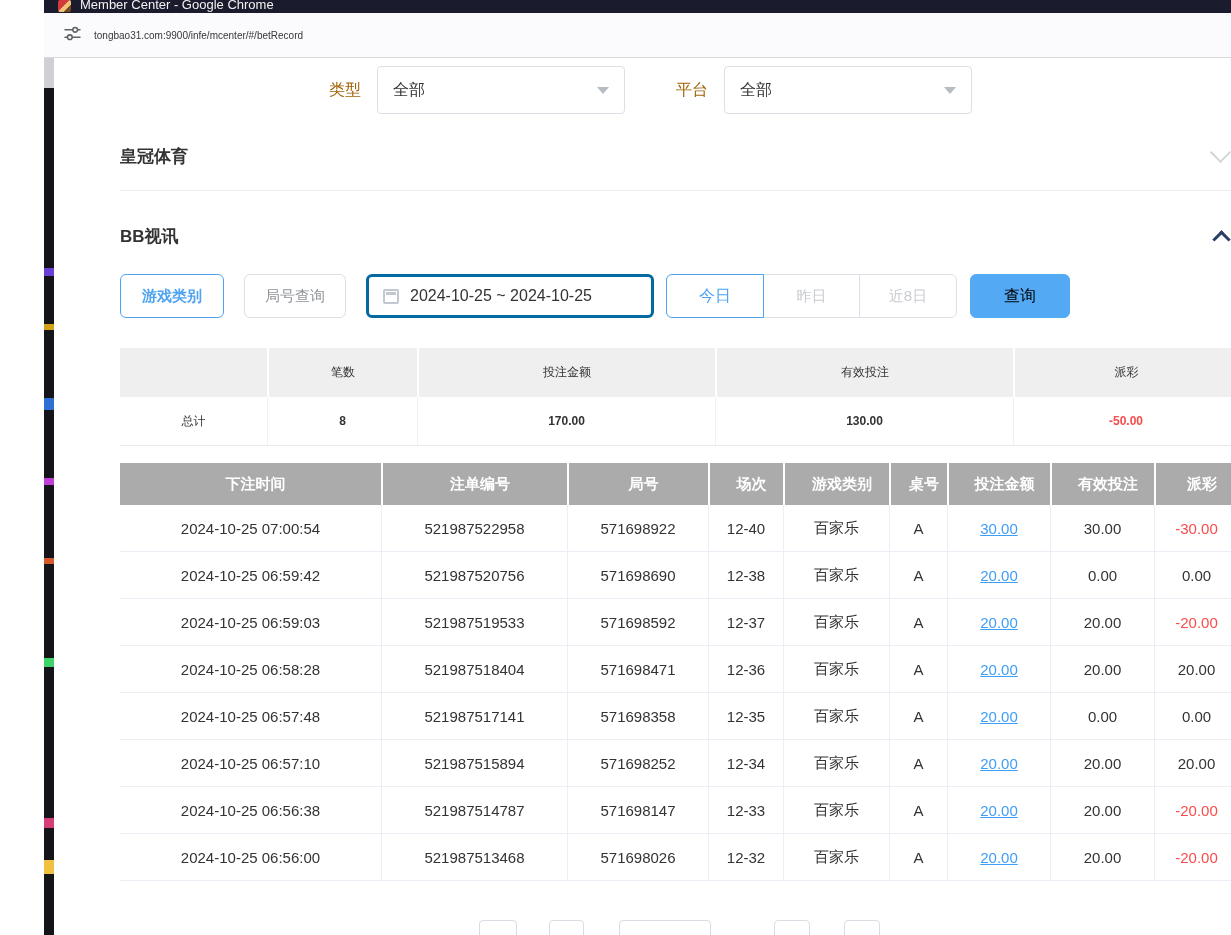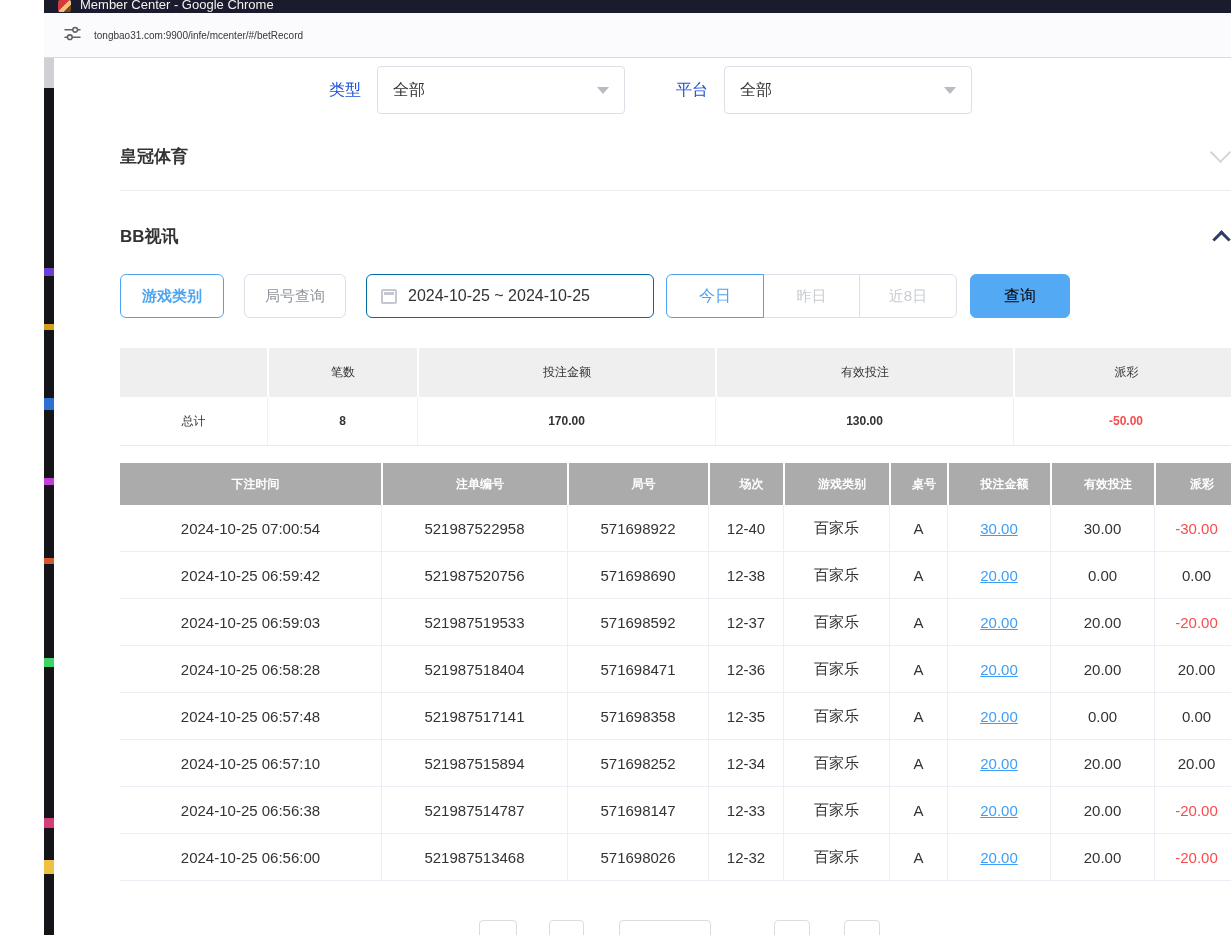--- a/index.html
+++ b/index.html
@@ -27,21 +27,21 @@
   .bg-strip .b3{top:266px;height:6px;background:#d4a017}
   .bg-strip .b4{top:340px;height:12px;background:#2e6fd4}
   .bg-strip .b5{top:420px;height:7px;background:#c03fd4}
   .bg-strip .b6{top:500px;height:6px;background:#d45a2e}
   .bg-strip .b7{top:600px;height:9px;background:#3fd46a}
   .bg-strip .b8{top:760px;height:10px;background:#d43f7a}
   .bg-strip .b9{top:802px;height:14px;background:#f0c040}
 
   
   .filter-row { position:absolute; left:285px; top:66px; height:48px; display:flex; align-items:center; }
-  .filter-label { font-size:16px; color:#1d4ed8; margin-right:16px; }
+  .filter-label { font-size:16px; color:#a16207; margin-right:16px; }
   .select { width:248px; height:48px; border:1px solid #dcdfe6; border-radius:4px; background:#fff;
             display:flex; align-items:center; justify-content:space-between; padding:0 15px;
             font-size:16px; color:#333; cursor:pointer; }
   .select.m-right { margin-right:51px; }
   .caret-down { width:0; height:0; border-left:6px solid transparent; border-right:6px solid transparent;
                 border-top:7px solid #b7bbc2; }
 
   
   .section-header { position:absolute; left:76px; right:37px; height:28px; display:flex;
                     align-items:center; justify-content:space-between; }
@@ -54,21 +54,21 @@
              transform:rotate(-135deg); margin-top:7px; }
   .divider { position:absolute; left:76px; right:37px; height:1px; background:#ececec; }
   .div1 { top:190px; }
 
   
   .toolbar { position:absolute; left:76px; top:274px; height:44px; display:flex; align-items:stretch; }
   .btn { height:44px; background:#fff; border:1px solid #dcdfe6; border-radius:6px; font-size:15px;
          cursor:pointer; font-family:inherit; }
   .btn-outline-blue { width:104px; border-color:#4da3f0; color:#4da3f0; font-weight:bold; margin-right:20px; }
   .btn-outline-gray { width:102px; color:#8f9399; margin-right:20px; }
-  .date-input { width:288px; height:44px; border:1px solid #0369a1; border-radius:6px; background:#fff;
+  .date-input { width:288px; height:44px; border:3px solid #0369a1; border-radius:6px; background:#fff;
                 display:flex; align-items:center; padding:0 14px; margin-right:12px; cursor:pointer; }
   .cal-icon { width:16px; height:15px; border:2px solid #c3c7cf; border-radius:2px; position:relative; margin-right:11px; }
   .cal-icon::before { content:""; position:absolute; left:1px; right:1px; top:1px; height:3px; background:#c3c7cf; }
   .date-text { font-size:16px; color:#333; white-space:nowrap; }
   .btn-group { display:flex; margin-right:13px;border-radius:12px; }
   .btn-group .btn { border-radius:0; color:#c8ccd2; }
   .btn-group .btn.first { border-radius:6px 0 0 6px; width:98px; }
   .btn-group .btn.mid { width:97px; margin-left:-1px; }
   .btn-group .btn.last { border-radius:0 6px 6px 0; width:98px; margin-left:-1px; }
   .btn-group .btn.active { border-color:#4da3f0; color:#4da3f0; z-index:1; position:relative; font-size:16px; }
@@ -81,21 +81,21 @@
   .sc0{width:147px} .sc1{width:150px} .sc2{width:298px} .sc3{width:298px} .sc4{width:225px}
   .summary-head .sc { background:#efefef; }
   .summary-head .sc + .sc { border-left:2px solid #fff; }
   .summary-body { border-bottom:1px solid #e9e9e9; }
   .summary-body .sc + .sc { border-left:1px solid #f0f0f0; }
   .summary-body .num { font-weight:600; }
 
   
   .bet-table { position:absolute; left:76px; top:463px; width:1118px; }
   .bt-head { display:flex; height:42px; }
-  .bt-head .bh { background:#ababab; color:#fff; font-size:12px; font-weight:bold;
+  .bt-head .bh { background:#ababab; color:#fff; font-size:15px; font-weight:bold;
                  display:flex; align-items:center; justify-content:center;padding-left:10px; }
   .bt-head .bh + .bh { border-left:2px solid #fff; }
   .bt-row { display:flex; height:47px; border-bottom:1px solid #ebeef5; }
   .bt-row .bc { display:flex; align-items:center; justify-content:center; font-size:15px; color:#333; }
   .bt-row .bc + .bc { border-left:1px solid #ebeef5; }
   .h0{width:261px} .h1{width:186px} .h2{width:141px} .h3{width:75px} .h4{width:106px}
   .h5{width:58px} .h6{width:103px} .h7{width:104px} .h8{width:84px}
   .link { color:#3f9ef5 !important; text-decoration:underline; cursor:pointer; }
   .negative { color:#f84c4c !important; }
 

